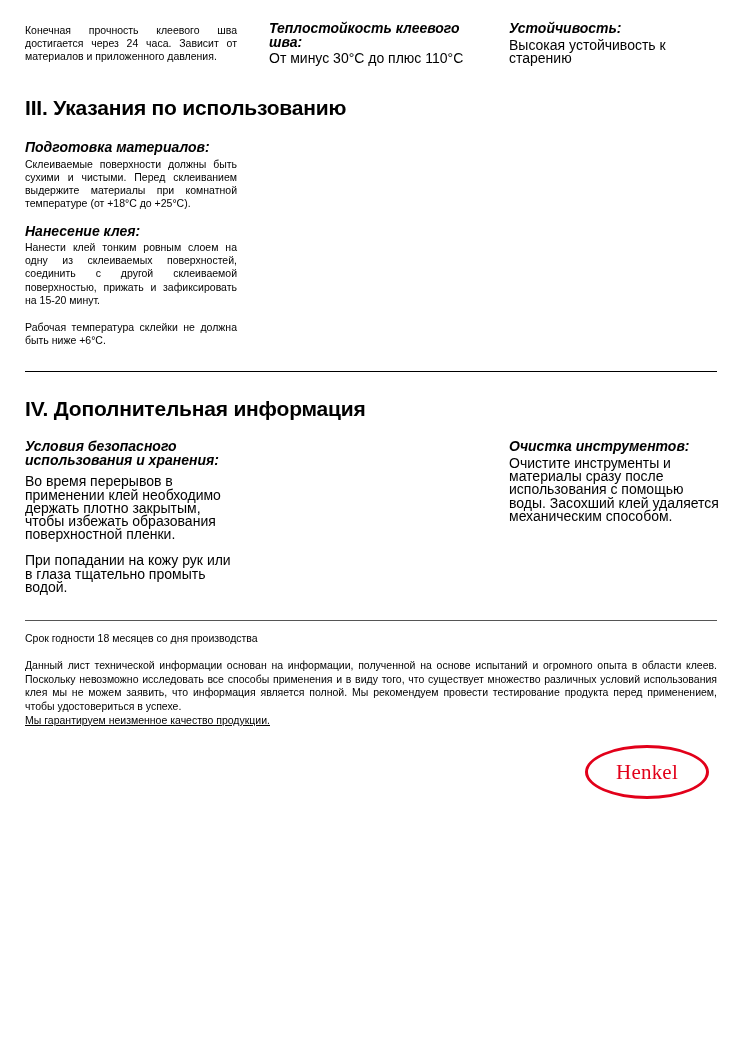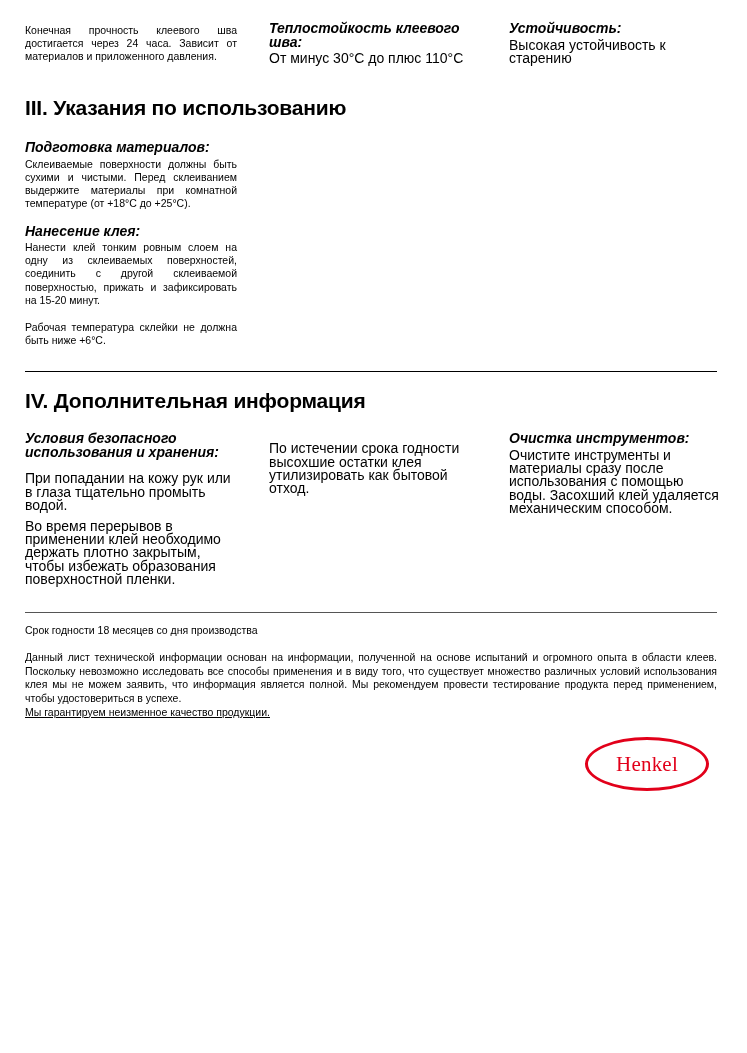--- a/index.html
+++ b/index.html
@@ -81,21 +81,21 @@
     height: 0;
   }
   .rule-thin {
     border: none;
     border-top: 0.8px solid #555;
     margin: 0;
     height: 0;
   }
 
   
-  .sec4 { margin-top: 16px; }
+  .sec4 { margin-top: 24px; }
   .sec4-body {
     display: flex;
     align-items: flex-start;
     margin-top: 18px;
   }
   .sec4-c1 { width: 212px; flex: 0 0 212px; }
   .sec4-c2 { width: 212px; flex: 0 0 212px; margin-left: 32px; }
   .sec4-c3 { width: 212px; flex: 0 0 212px; margin-left: 28px; }
 
   .shelf {
@@ -185,26 +185,25 @@
   <div class="sec4">
     <div class="sec-title">IV. Дополнительная информация</div>
 
     <div class="sec4-body">
 
       <div class="sec4-c1">
         <div class="hdr">
           <span>Условия безопасного</span><br>
           <span>использования и хранения</span><span class="bold">:</span>
         </div>
+        <div class="t-left" style="margin-top:8px;">Во время перерывов в применении клей необходимо держать плотно закрытым, чтобы избежать образования поверхностной пленки.</div>
         <div class="t-left" style="margin-top:13px;">При попадании на кожу рук или в глаза тщательно промыть водой.</div>
-        <div class="t-left" style="margin-top:8px;">Во время перерывов в применении клей необходимо держать плотно закрытым, чтобы избежать образования поверхностной пленки.</div>
       </div>
 
       <div class="sec4-c2">
-        <div class="t-left" style="margin-top:10px;">По истечении срока годности высохшие остатки клея утилизировать как бытовой отход.</div>
       </div>
 
       <div class="sec4-c3">
         <div class="hdr">Очистка инструментов:</div>
         <div class="t-left">Очистите инструменты и материалы сразу после использования с помощью воды. Засохший клей удаляется механическим способом.</div>
       </div>
 
     </div>
   </div>
 

